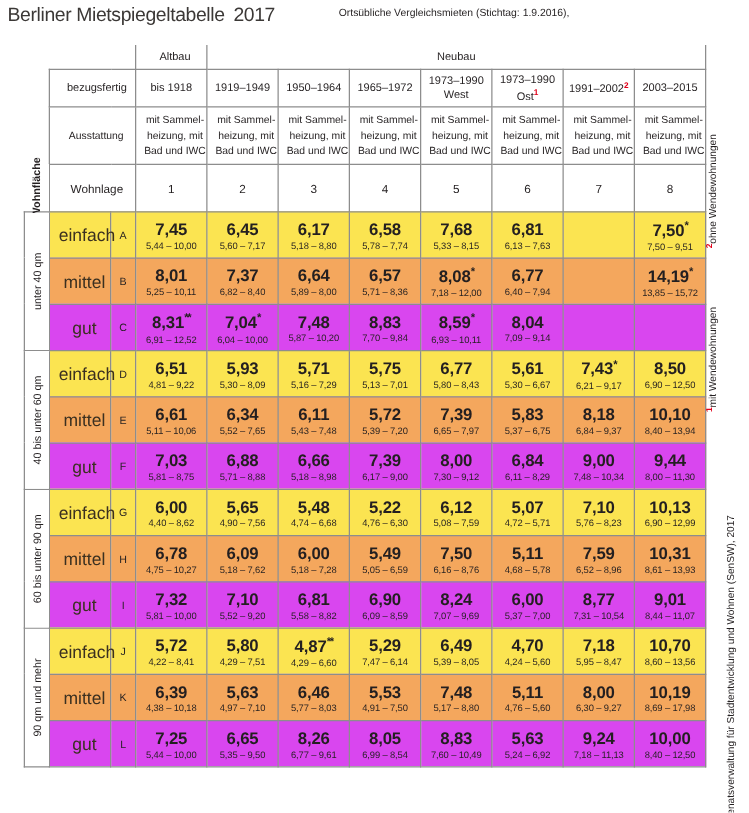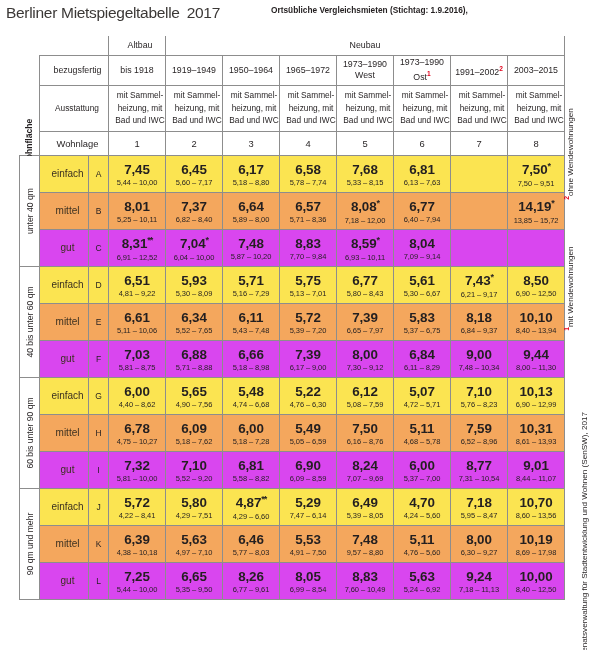--- a/index.html
+++ b/index.html
@@ -23,21 +23,20 @@
   #main-title {
     position: absolute; left: 6px; top: 4px;
     font-size: 15.5px; font-weight: normal; letter-spacing: -0.3px;
     color: #3b3836; white-space: nowrap;
   }
   #main-title .yr { margin-left: 7px; }
   #subtitle {
     position: absolute; left: 271px; top: 5px;
     font-size: 8.3px; line-height: 11.6px; color: #231f20;
     white-space: nowrap;
-    font-weight: bold;
   }
 
   
   #tablewrap {
     position: absolute; left: 19px; top: 36px;
     width: 545px; height: 604px;
   }
   table.mst {
     border-collapse: collapse;
     width: 545px;
@@ -74,38 +73,38 @@
     padding-left: 7px !important;
   }
   .bez { height: 30px; font-size: 8.8px; font-weight: bold; line-height: 11px; }
   .bez sup { color: #e2001a; font-size: 6.6px; font-weight: bold; vertical-align: super; }
 
   
   .aus { height: 46px; font-size: 8.3px; line-height: 12.5px; font-weight: normal;
          text-align: left; padding-left: 6px !important; }
 
   
-  .wl { height: 24px; font-size: 9.4px; font-weight: bold; }
+  .wl { height: 38px; font-size: 9.4px; font-weight: bold; }
 
   
   .vcell {
     position: relative;
     background: #ffffff;
   }
   .vtext {
     position: absolute; left: 50%; top: 50%;
     transform: translate(-50%,-50%) rotate(-90deg);
     white-space: nowrap; font-size: 8.6px;
   }
   .vtext.bold { font-weight: bold; }
 
   
   .drow { height: 37px; }
   .lagecell {
-    font-size: 10px; text-align: left; padding-left: 7px !important;
+    font-size: 14px; text-align: left; padding-left: 7px !important;
     color: #3b3020;
   }
   .ltr { font-size: 8.5px; font-weight: bold; }
   td.data {
     line-height: 1.0;
     padding-top: 2px !important;
   }
   .big { font-size: 13.4px; font-weight: bold; letter-spacing: -0.1px; display: block; }
   .big sup { font-size: 9px; vertical-align: super; letter-spacing: -1px; }
   .rng { font-size: 7.5px; display: block; margin-top: 3px; letter-spacing: -0.1px; }
@@ -578,21 +577,21 @@
             <td class="data lv-mittel">
               <span class="big">6,46</span>
               <span class="rng">5,77 – 8,03</span>
             </td>
             <td class="data lv-mittel">
               <span class="big">5,53</span>
               <span class="rng">4,91 – 7,50</span>
             </td>
             <td class="data lv-mittel">
               <span class="big">7,48</span>
-              <span class="rng">9,57 – 8,80</span>
+              <span class="rng">5,17 – 8,80</span>
             </td>
             <td class="data lv-mittel">
               <span class="big">5,11</span>
               <span class="rng">4,76 – 5,60</span>
             </td>
             <td class="data lv-mittel">
               <span class="big">8,00</span>
               <span class="rng">6,30 – 9,27</span>
             </td>
             <td class="data lv-mittel">

